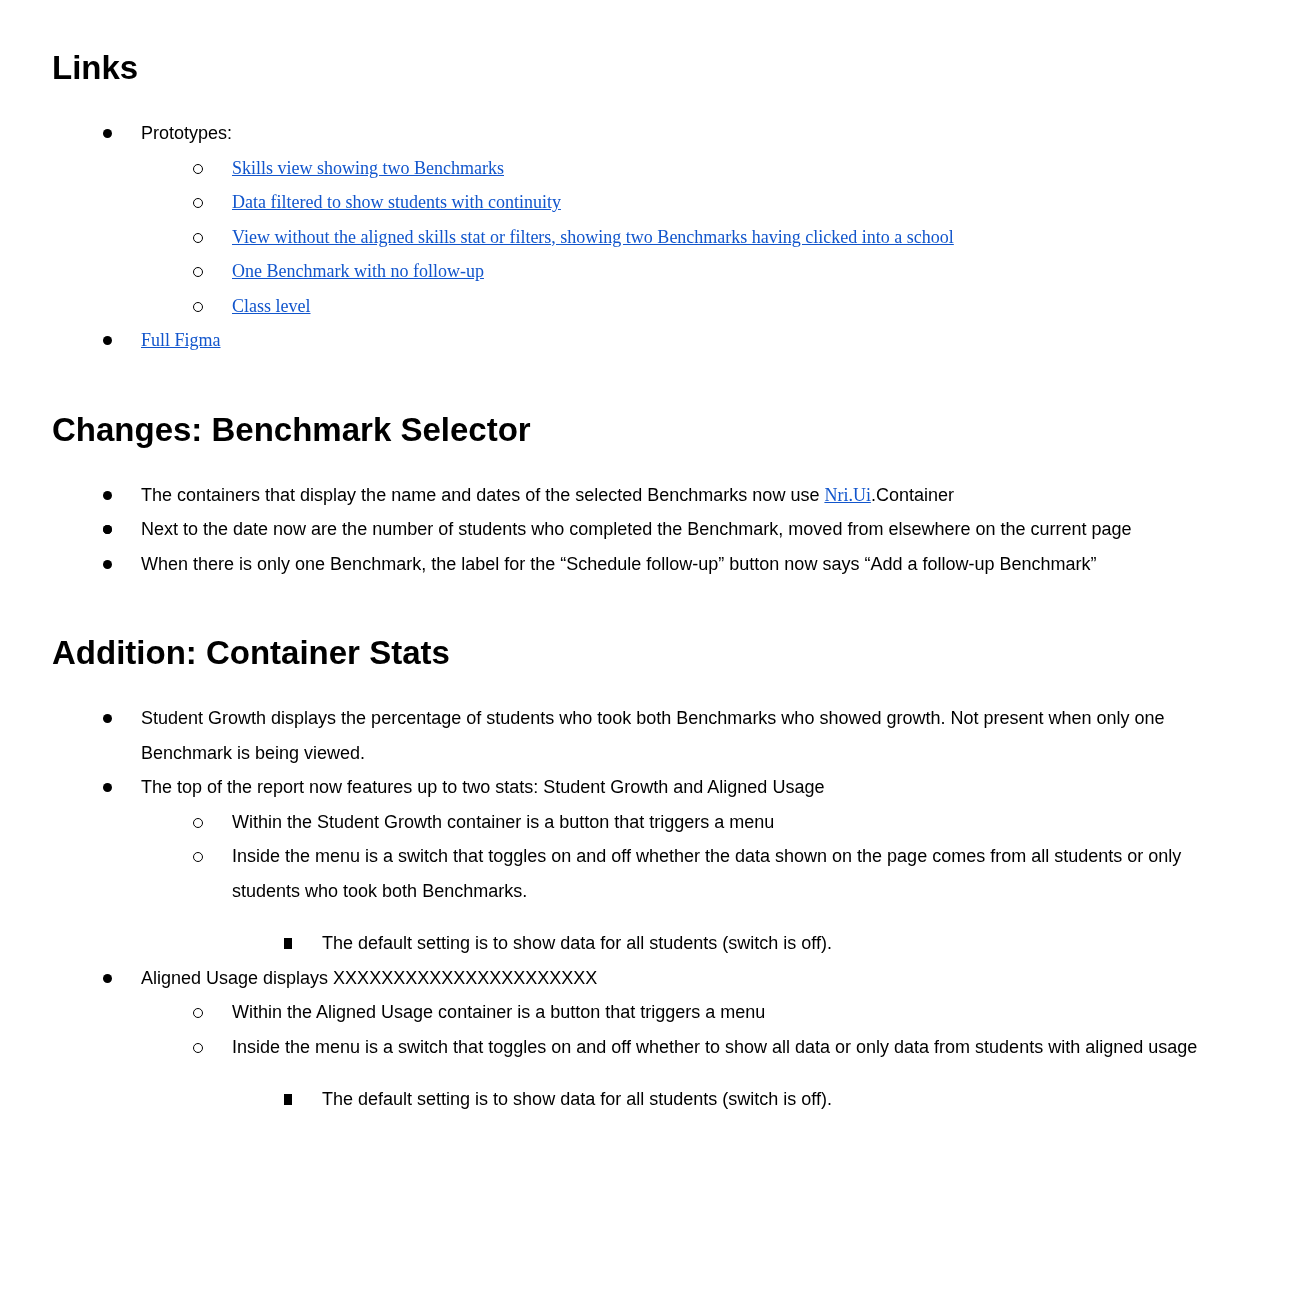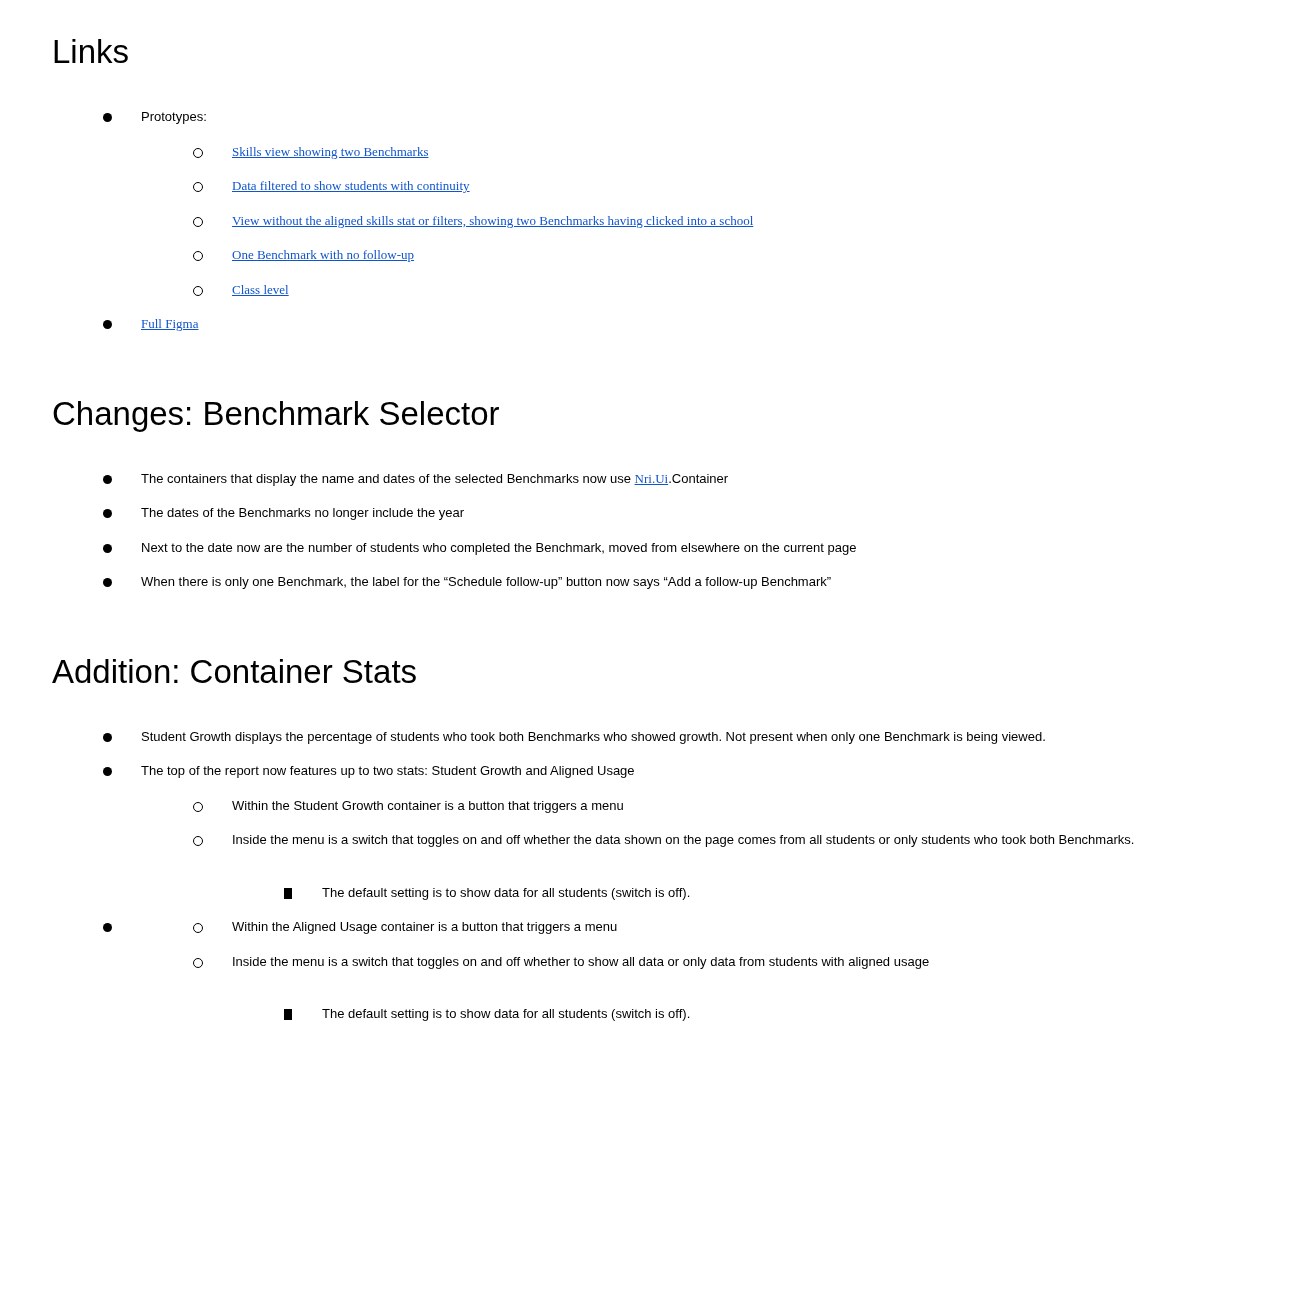--- a/index.html
+++ b/index.html
@@ -8,30 +8,30 @@
     height: 1298px;
     background: #ffffff;
     color: #000000;
     font-family: "Liberation Sans", "DejaVu Sans", sans-serif;
     box-sizing: border-box;
     padding-top: 30px;
     overflow: hidden;
   }
   .section-heading {
     font-size: 33px;
-    font-weight: 400;
+    font-weight: 700;
     line-height: 44px;
-    margin: 0 96px 26px 52px;
+    margin: 16px 96px 26px 52px;
     color: #000000;
   }
   .section-heading.mt { margin-top: 50px; }
   ul.doc-list { list-style: none; margin: 0; padding: 0; }
   li.li {
     position: relative;
-    font-size: 13px;
+    font-size: 18px;
     line-height: 34.5px;
     padding-right: 96px;
     box-sizing: border-box;
   }
   .l1 { padding-left: 141px; }
   .l2 { padding-left: 232px; }
   .l3 { padding-left: 322px; margin-top: 18px; }
   .marker { position: absolute; display: block; }
   .m-disc   { left: 103px; top: 13px; width: 9px; height: 9px; border-radius: 50%; background: #000; }
   .m-circle { left: 193px; top: 13px; width: 10px; height: 10px; border-radius: 50%; border: 1.5px solid #000; box-sizing: border-box; background: transparent; }
@@ -78,21 +78,20 @@
 
 <div class="section">
   <h1 class="section-heading mt">Changes: Benchmark Selector</h1>
   <ul class="doc-list">
     <li class="li l1">
       <span class="marker m-disc"></span>
       <span class="txt">The containers that display the name and dates of the selected Benchmarks now use </span><a class="lnk">Nri.Ui</a><span class="txt">.Container</span>
     </li>
     <li class="li l1">
       <span class="marker m-disc"></span>
-      <span class="txt">The dates of the Benchmarks no longer include the year</span>
     </li>
     <li class="li l1">
       <span class="marker m-disc"></span>
       <span class="txt">Next to the date now are the number of students who completed the Benchmark, moved from elsewhere on the current page</span>
     </li>
     <li class="li l1">
       <span class="marker m-disc"></span>
       <span class="txt">When there is only one Benchmark, the label for the “Schedule follow-up” button now says “Add a follow-up Benchmark”</span>
     </li>
   </ul>
@@ -116,20 +115,21 @@
     <li class="li l2">
       <span class="marker m-circle"></span>
       <span class="txt">Inside the menu is a switch that toggles on and off whether the data shown on the page comes from all students or only students who took both Benchmarks.</span>
     </li>
     <li class="li l3">
       <span class="marker m-square"></span>
       <span class="txt">The default setting is to show data for all students (switch is off).</span>
     </li>
     <li class="li l1">
       <span class="marker m-disc"></span>
+      <span class="txt">Aligned Usage displays XXXXXXXXXXXXXXXXXXXXXX</span>
     </li>
     <li class="li l2">
       <span class="marker m-circle"></span>
       <span class="txt">Within the Aligned Usage container is a button that triggers a menu</span>
     </li>
     <li class="li l2">
       <span class="marker m-circle"></span>
       <span class="txt">Inside the menu is a switch that toggles on and off whether to show all data or only data from students with aligned usage</span>
     </li>
     <li class="li l3">

